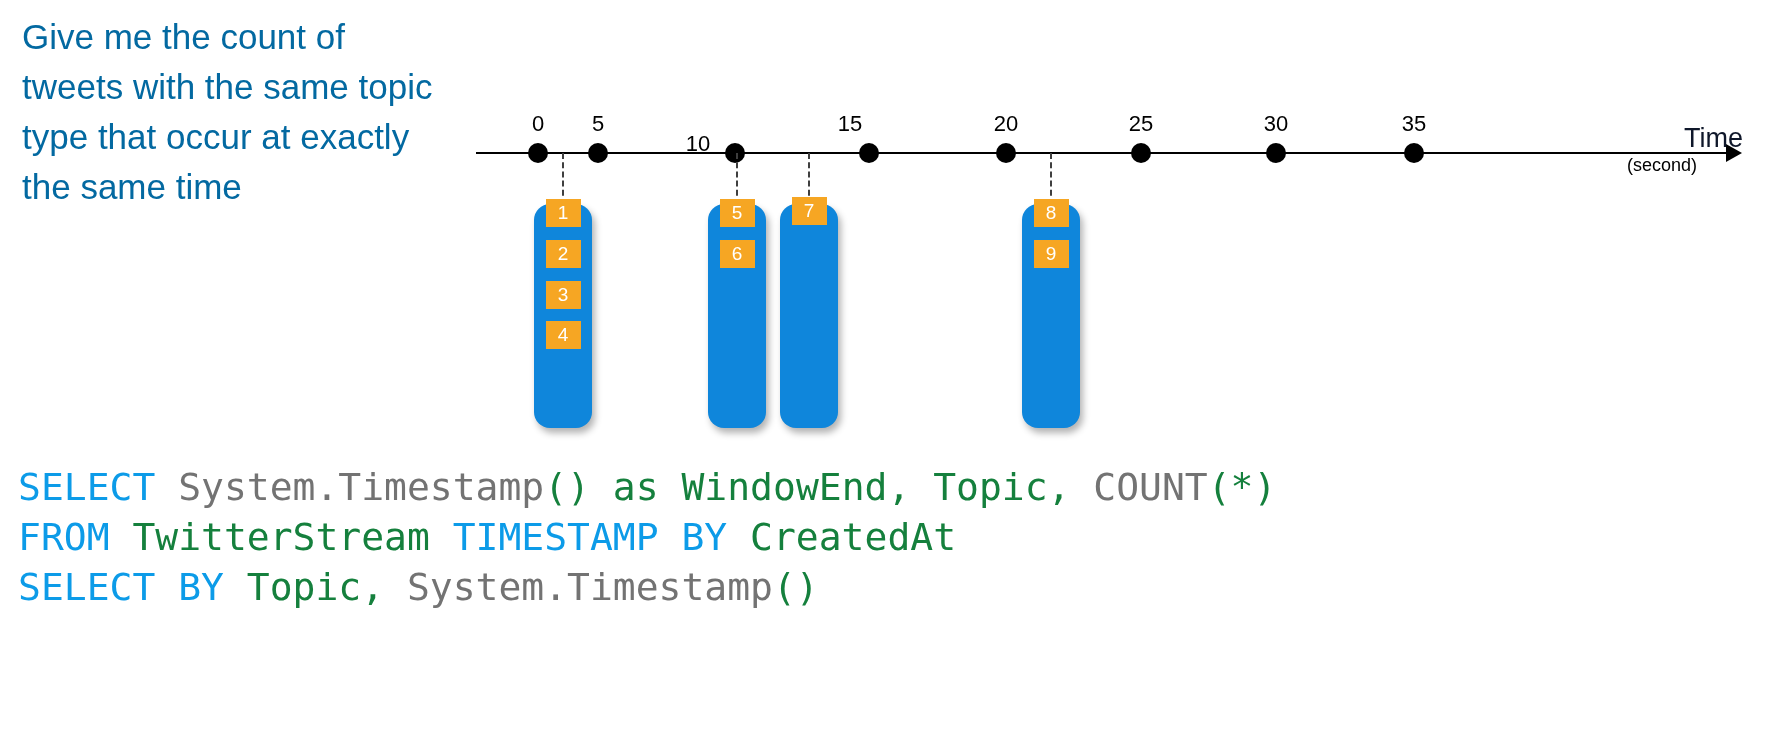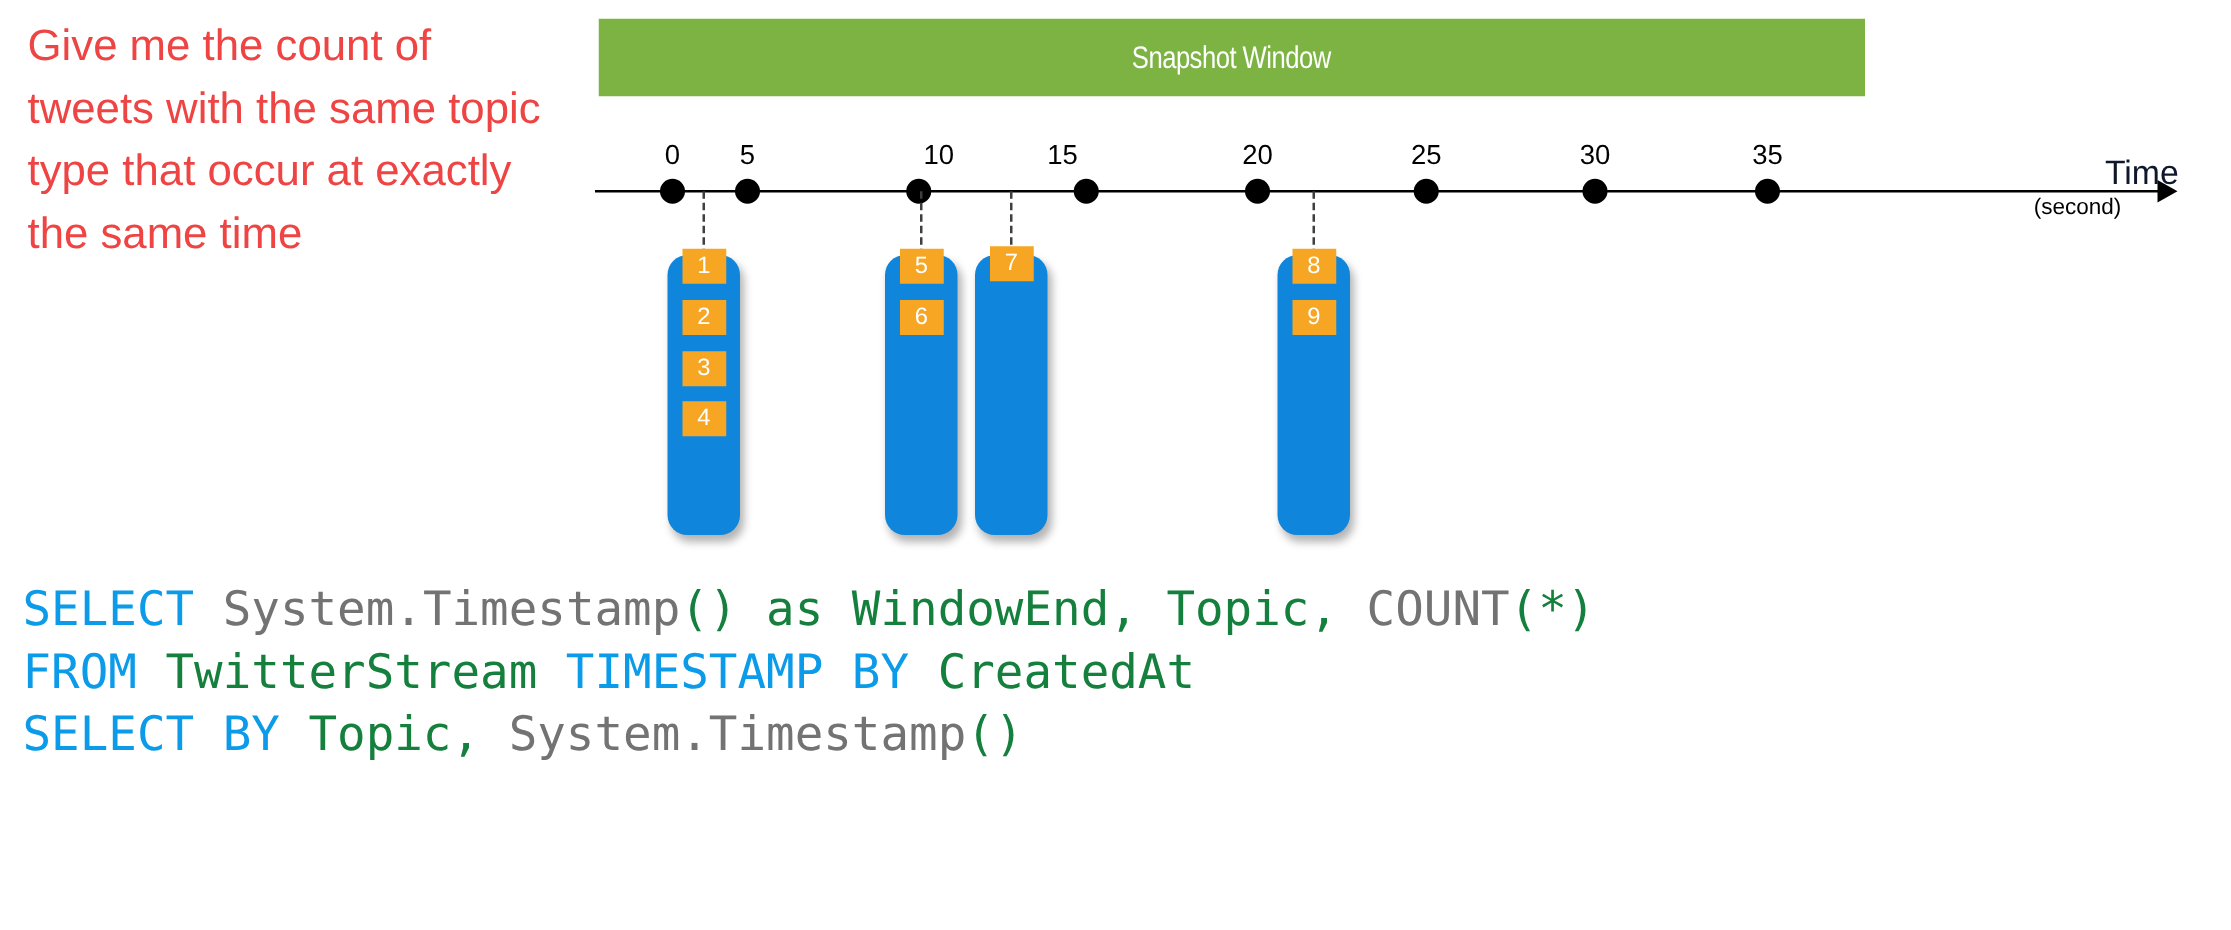--- a/index.html
+++ b/index.html
@@ -10,21 +10,21 @@
     position:relative;
     overflow:hidden;
   }
   .canvas{position:absolute;left:0;top:0;width:1785px;height:744px;}
 
   
   .caption{
     position:absolute;
     left:22px;top:12px;
     width:420px;
-    color:#ef4444;
+    color:#0369a1;
     font-size:35px;
     line-height:50px;
     font-family:"Liberation Sans", sans-serif;
     letter-spacing:0px;
   }
 
   
   .banner{
     position:absolute;
     left:479px;top:15px;
@@ -126,34 +126,31 @@
   .fn{color:#737373;}
   .pl{color:#15803d;}
 </style>
 </head>
 <body>
 
 <div class="canvas">
 
   <div class="caption">Give me the count of tweets with the same topic type that occur at exactly the same time</div>
 
-  <div class="banner">
-    <span class="banner-label">Snapshot Window</span>
-  </div>
 
   <div class="axis-line"></div>
   <div class="axis-arrow"></div>
 
   <div id="ticks">
       <div class="tick-dot" style="left: 538px;"></div>
       <div class="tick-label" style="left: 538px;">0</div>
       <div class="tick-dot" style="left: 598px;"></div>
       <div class="tick-label" style="left: 598px;">5</div>
       <div class="tick-dot" style="left: 735px;"></div>
-      <div class="tick-label" style="left: 751px;">10</div>
+      <div class="tick-label" style="left: 698px; margin-top: 20px;">10</div>
       <div class="tick-dot" style="left: 869px;"></div>
       <div class="tick-label" style="left: 850px;">15</div>
       <div class="tick-dot" style="left: 1006px;"></div>
       <div class="tick-label" style="left: 1006px;">20</div>
       <div class="tick-dot" style="left: 1141px;"></div>
       <div class="tick-label" style="left: 1141px;">25</div>
       <div class="tick-dot" style="left: 1276px;"></div>
       <div class="tick-label" style="left: 1276px;">30</div>
       <div class="tick-dot" style="left: 1414px;"></div>
       <div class="tick-label" style="left: 1414px;">35</div>

